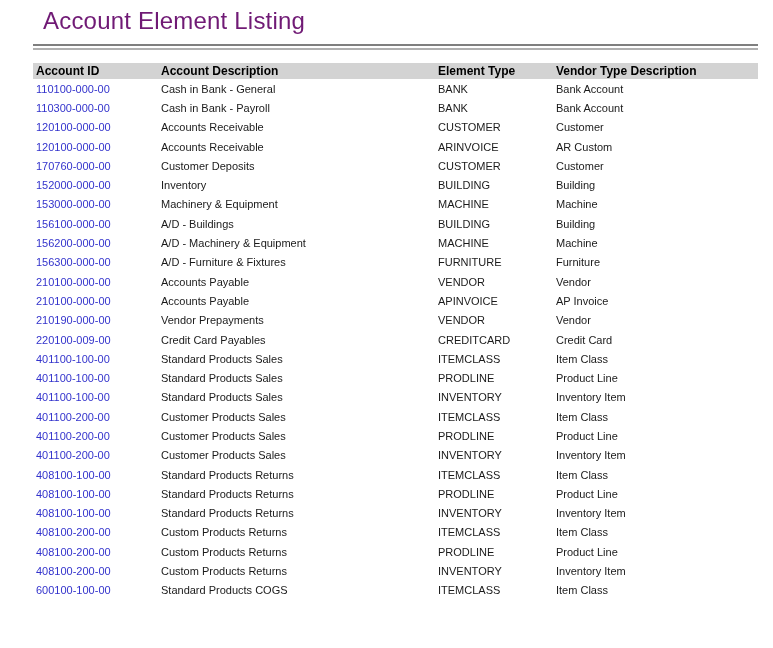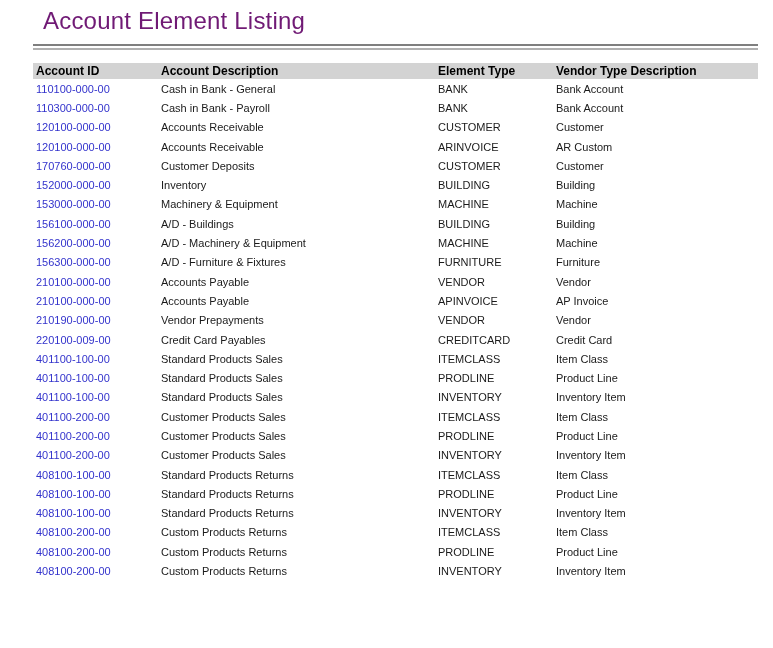--- a/index.html
+++ b/index.html
@@ -251,16 +251,22 @@
           <td>Custom Products Returns</td>
           <td>PRODLINE</td>
           <td>Product Line</td>
         </tr>
         <tr>
           <td class="acct-id"><a>408100-200-00</a></td>
           <td>Custom Products Returns</td>
           <td>INVENTORY</td>
           <td>Inventory Item</td>
         </tr>
+        <tr>
+          <td class="acct-id"><a>600100-100-00</a></td>
+          <td>Standard Products COGS</td>
+          <td>ITEMCLASS</td>
+          <td>Item Class</td>
+        </tr>
       </tbody>
   </table>
 
 </div>
 
 </body></html>

